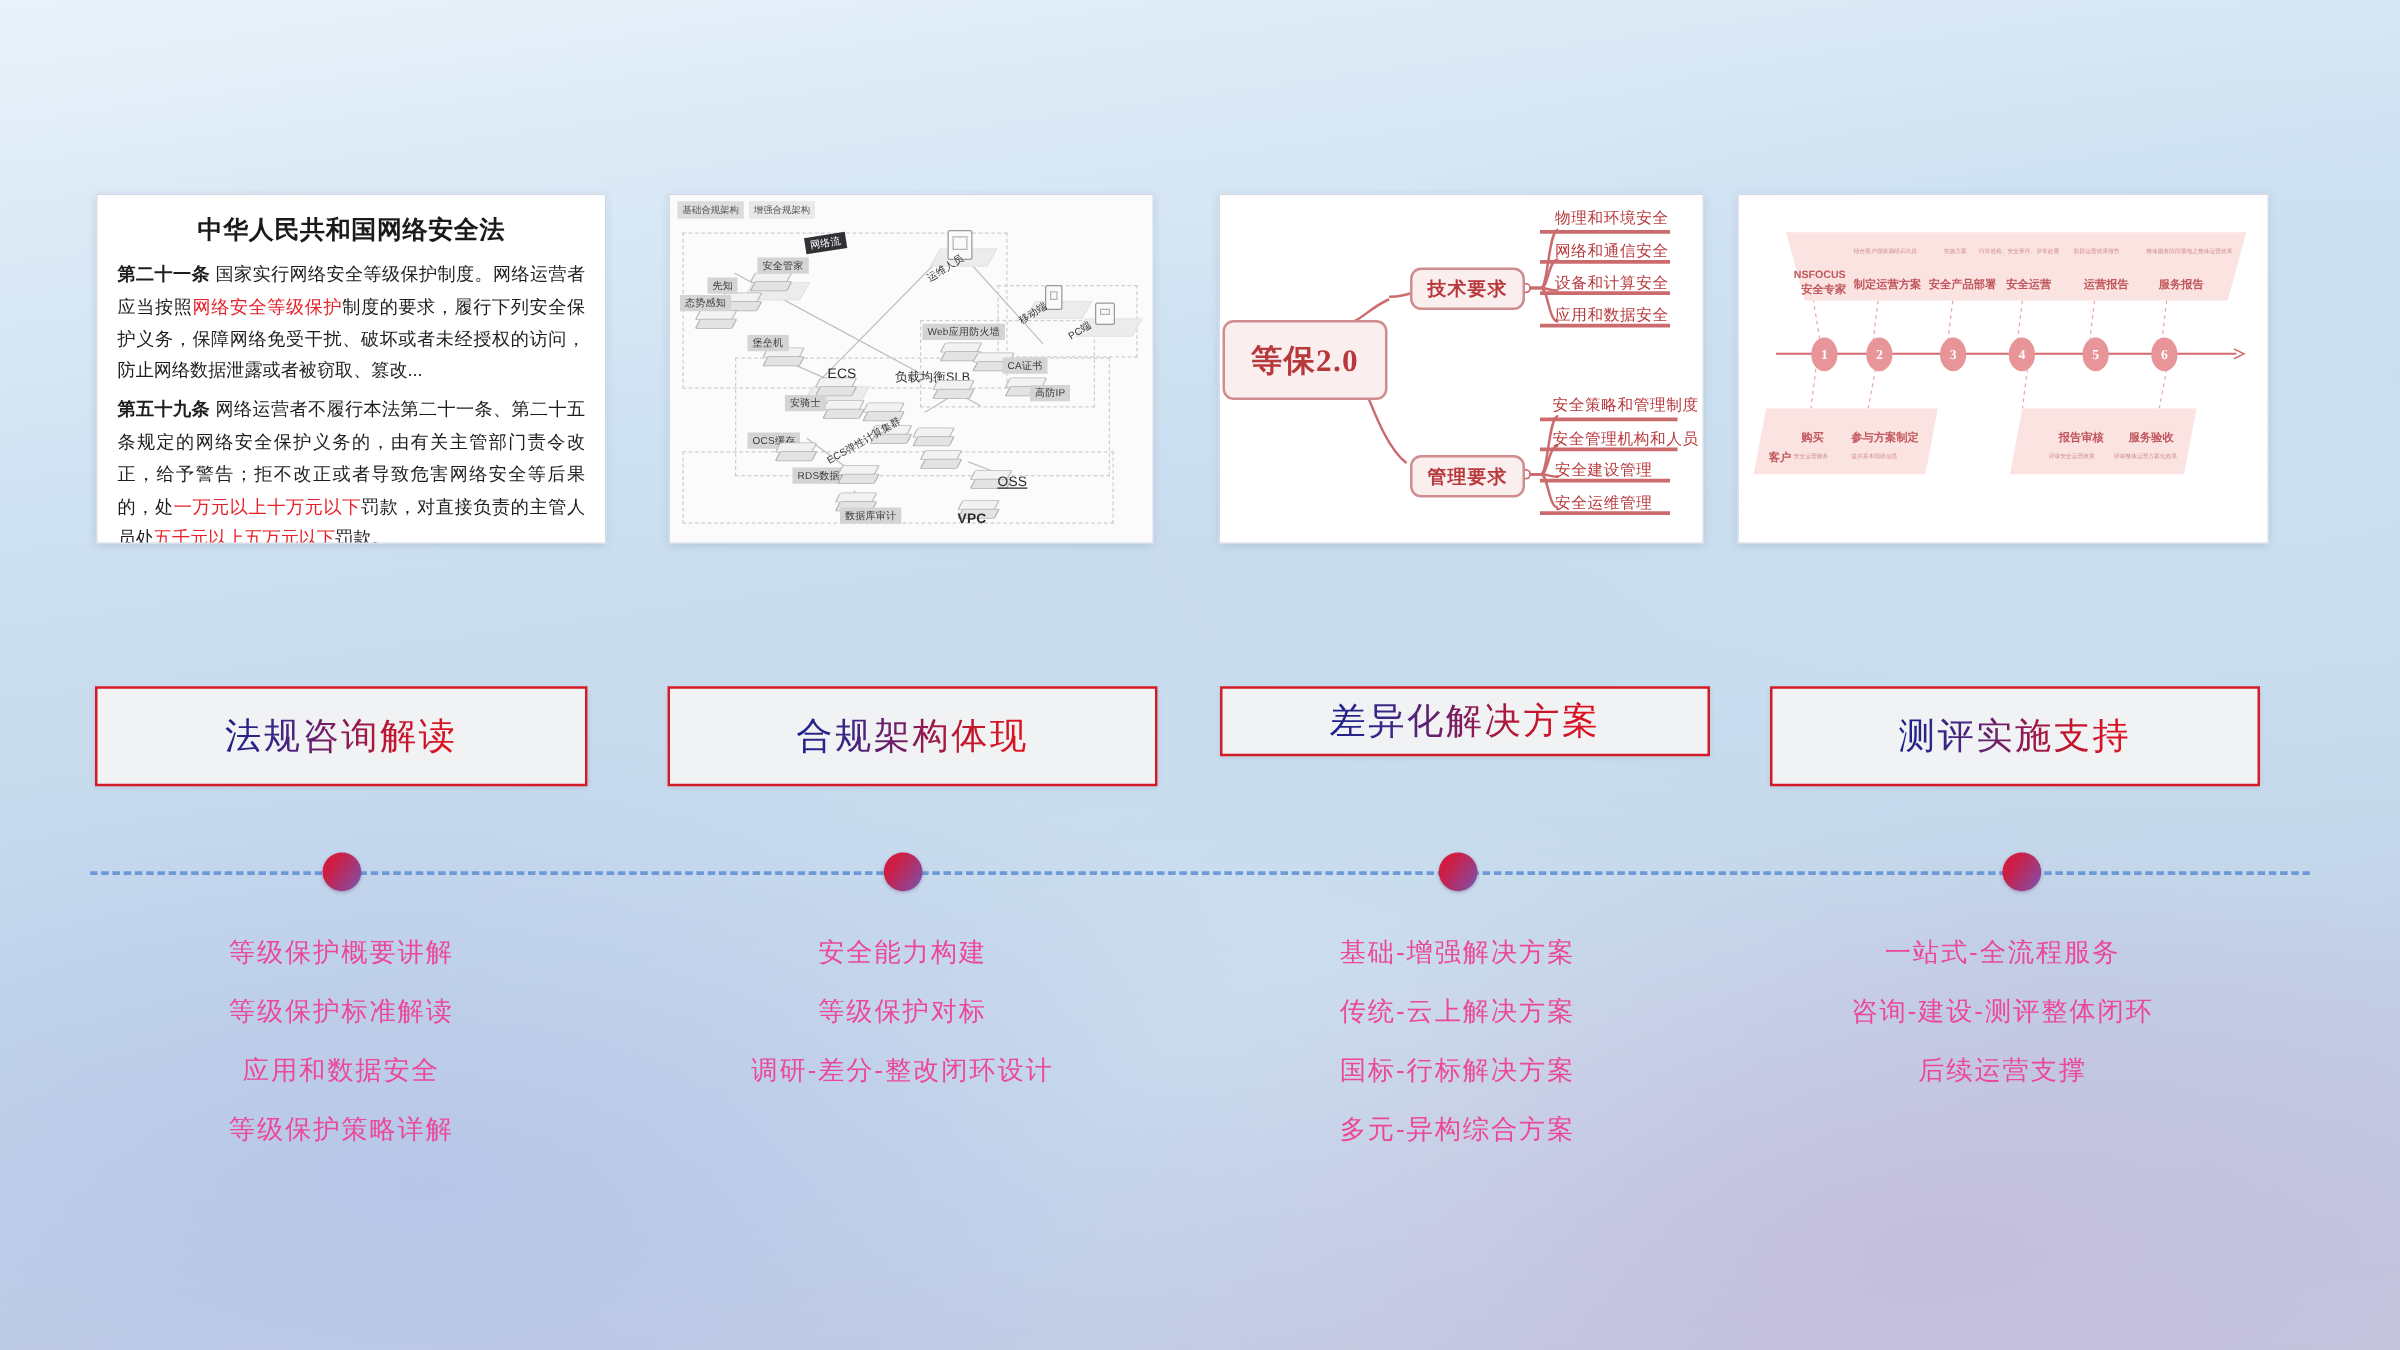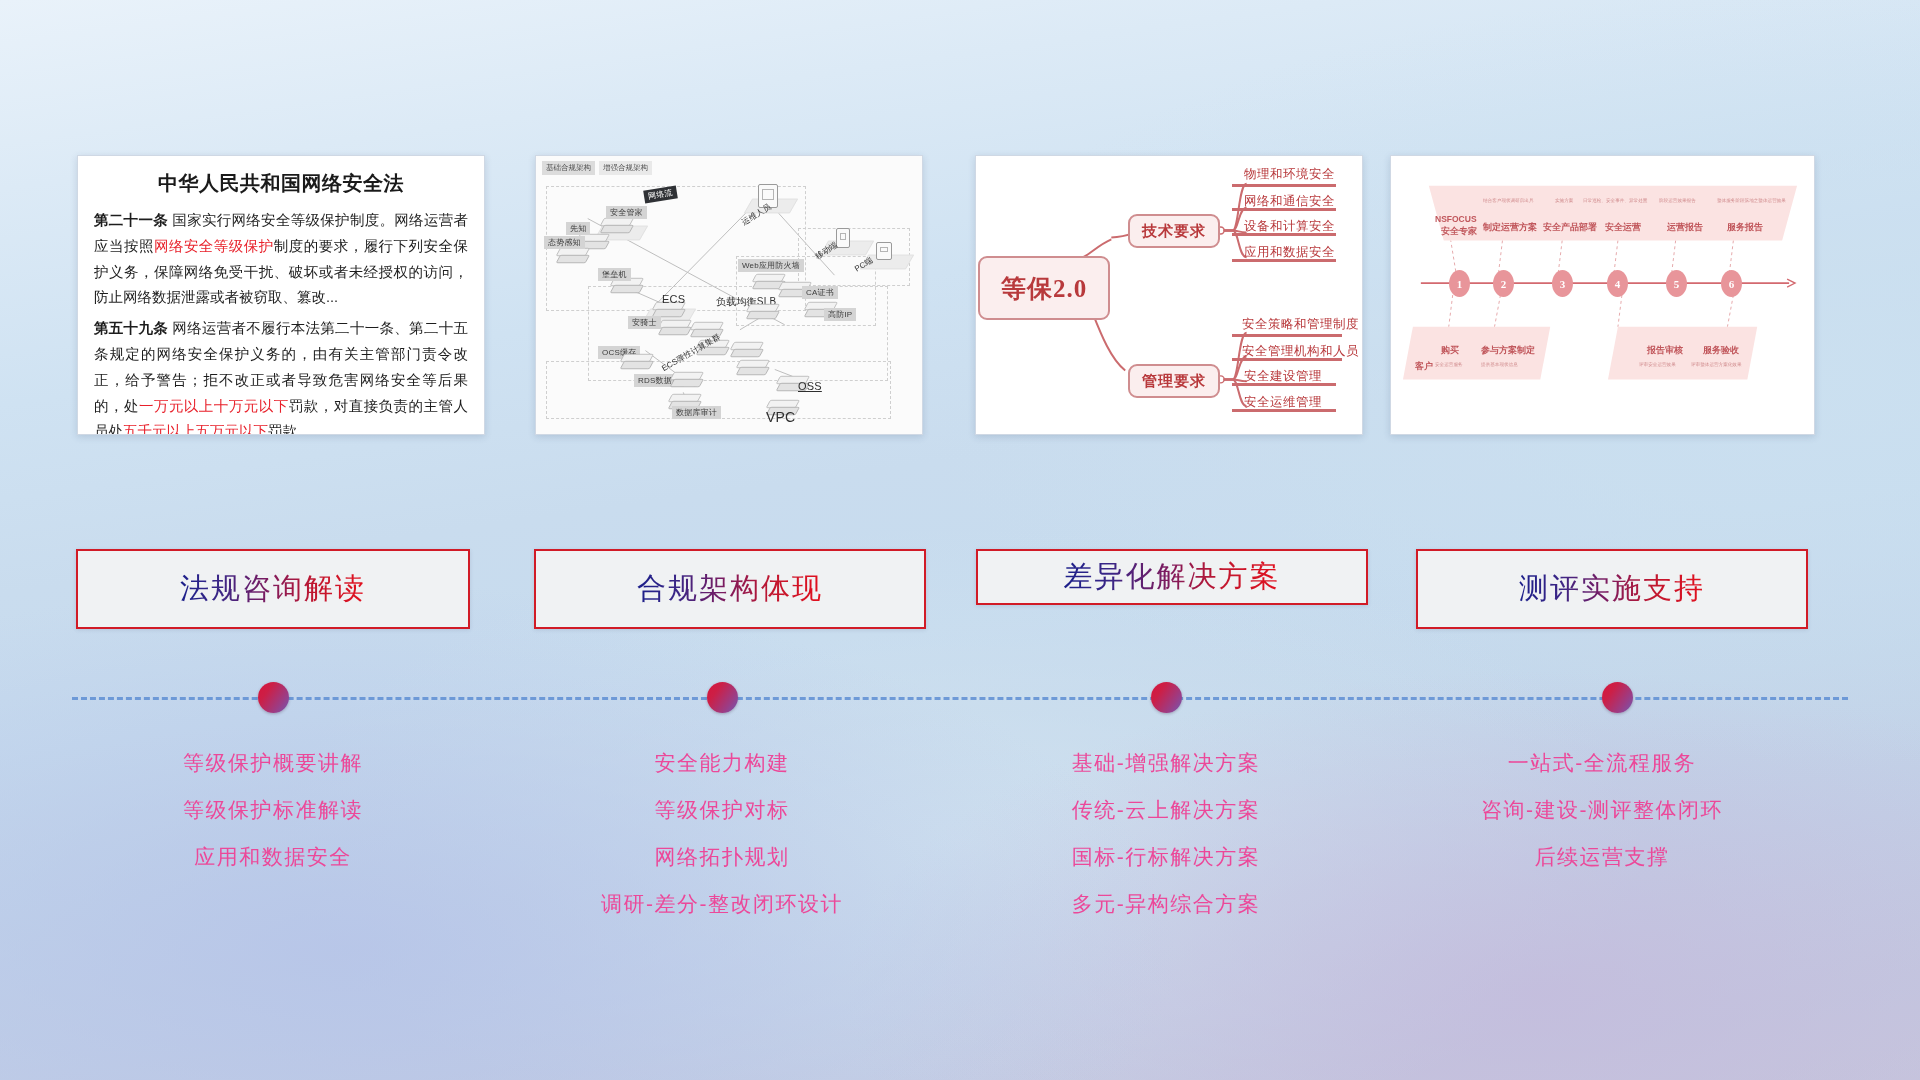--- a/index.html
+++ b/index.html
@@ -286,21 +286,21 @@
 
     <div class="node" style="left:244px; top:220px;">
         <div class="top"></div>
         <div class="bot"></div>
       </div>
     <div class="lbl plain" style="left:258px; top:223px; font-size:11px;text-decoration:underline;">OSS</div>
     <div class="node" style="left:234px; top:244px;">
         <div class="top"></div>
         <div class="bot"></div>
       </div>
-    <div class="lbl plain" style="left:226px; top:252px; font-size:14px;">VPC</div>
+    <div class="lbl plain" style="left:226px; top:252px; font-size:11px;font-weight:bold;">VPC</div>
   </div>
 
   <div class="card mm" style="left:975px; top:155px; width:388px; height:280px;">
     <svg viewBox="0 0 388 280" preserveAspectRatio="none">
       <path d="M136,82 C156,82 160,74 172,74" fill="none" stroke="#cb6b6e" stroke-width="2"></path>
       <path d="M98,104 C112,104 118,92 136,84" fill="none" stroke="#cb6b6e" stroke-width="2"></path>
       <path d="M98,124 C112,128 124,196 150,216" fill="none" stroke="#cb6b6e" stroke-width="2"></path>
       <circle cx="246" cy="75" r="3.5" fill="#fff" stroke="#cb6b6e" stroke-width="1.4"></circle>
       <path d="M249,75 L258,75 C264,75 264,28 272,28" fill="none" stroke="#cb6b6e" stroke-width="2"></path>
       <path d="M249,75 L258,75 C264,75 264,52 272,52" fill="none" stroke="#cb6b6e" stroke-width="2"></path>
@@ -420,25 +420,25 @@
   <div id="tl-line"></div>
   <div class="node-dot" style="left:258px; top:682px;"></div>
   <div class="node-dot" style="left:707px; top:682px;"></div>
   <div class="node-dot" style="left:1151px; top:682px;"></div>
   <div class="node-dot" style="left:1602px; top:682px;"></div>
 
   <div class="col" style="left:73px; top:752px; width:400px;">
     <div class="item">等级保护概要讲解</div>
     <div class="item">等级保护标准解读</div>
     <div class="item">应用和数据安全</div>
+    <div class="item">等级保护策略详解</div>
   </div>
   <div class="col" style="left:522px; top:752px; width:400px;">
     <div class="item">安全能力构建</div>
     <div class="item">等级保护对标</div>
-    <div class="item">网络拓扑规划</div>
     <div class="item">调研-差分-整改闭环设计</div>
   </div>
   <div class="col" style="left:1402px; top:752px; width:400px;">
     <div class="item">一站式-全流程服务</div>
     <div class="item">咨询-建设-测评整体闭环</div>
     <div class="item">后续运营支撑</div>
   </div>
   <div class="col" style="left:966px; top:752px; width:400px;">
     <div class="item">基础-增强解决方案</div>
     <div class="item">传统-云上解决方案</div>

